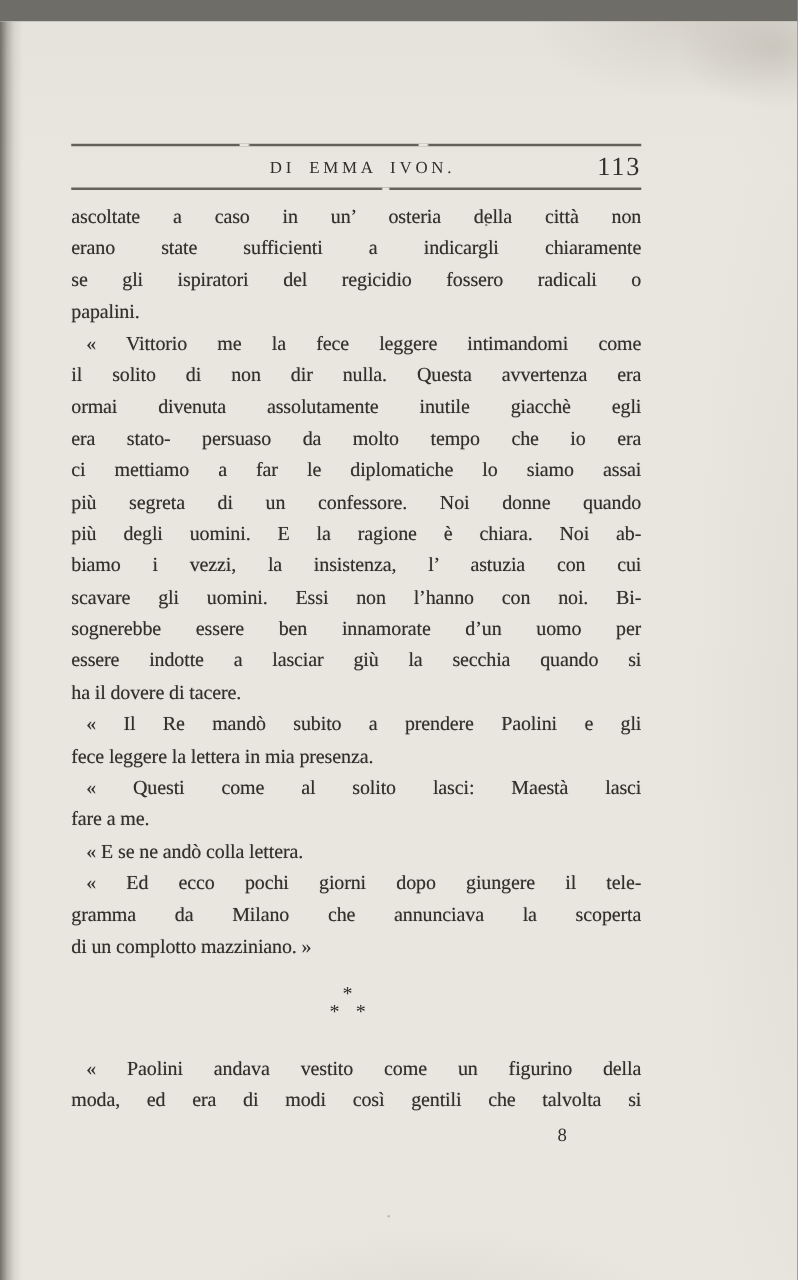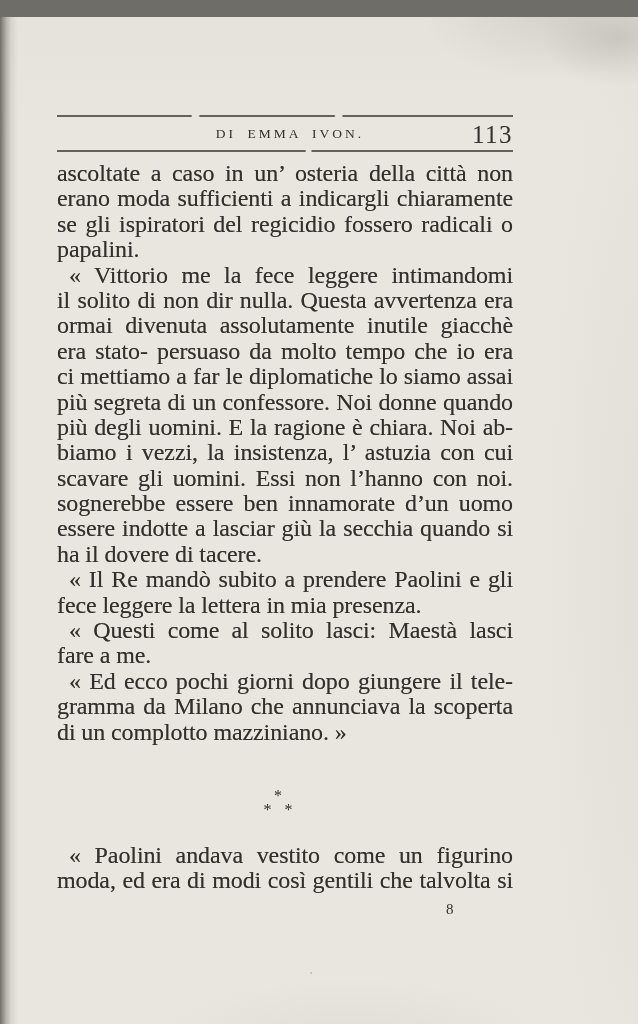--- a/index.html
+++ b/index.html
@@ -49,29 +49,29 @@
       linear-gradient(90deg, transparent 0 54.4%, var(--paper) 54.7% 55.6%, transparent 56% 100%),
       var(--rule);}
   .head-row{position:relative;height:33px;}
   .running-title{
     position:absolute;left:calc(50% + 5px);transform:translateX(-50%);
     top:9px;font-size:13.5px;letter-spacing:3px;word-spacing:5px;
     white-space:nowrap;
   }
   .page-number{
     position:absolute;right:0;top:4px;
-    font-size:25px;letter-spacing:1.5px;
+    font-size:21px;letter-spacing:1.5px;
   }
 
   
   .text-block{position:absolute;left:57px;width:456px;}
   .body-text{top:144px;}
   .closing-paragraph{top:826px;}
   .line{
-    font-size:24px;line-height:25.4px;height:25.4px;
+    font-size:16px;line-height:25.4px;height:25.4px;
     overflow:hidden;white-space:normal;
     letter-spacing:-0.1px;
     text-shadow:0 0 0.6px rgba(50,48,44,.55);
   }
   .line.just{text-align:justify;text-align-last:justify;-moz-text-align-last:justify;}
   .line.left{text-align:center;text-align-last:left;}
   .line.indent{padding-left:12px;}
 
   
   .asterism{
@@ -104,39 +104,40 @@
     <div class="rule"></div>
     <div class="head-row">
       <span class="running-title">DI EMMA IVON.</span>
       <span class="page-number">113</span>
     </div>
     <div class="rule solid"></div>
   </div>
 
   <div class="text-block body-text">
       <div class="line just">ascoltate a caso in un’ osteria della città non</div>
-      <div class="line just">erano moda sufficienti a indicargli chiaramente</div>
+      <div class="line just">erano state sufficienti a indicargli chiaramente</div>
       <div class="line just">se gli ispiratori del regicidio fossero radicali o</div>
       <div class="line left">papalini.</div>
       <div class="line just indent">« Vittorio me la fece leggere intimandomi come</div>
       <div class="line just">il solito di non dir nulla. Questa avvertenza era</div>
       <div class="line just">ormai divenuta assolutamente inutile giacchè egli</div>
       <div class="line just">era stato- persuaso da molto tempo che io era</div>
       <div class="line just">ci mettiamo a far le diplomatiche lo siamo assai</div>
       <div class="line just">più segreta di un confessore. Noi donne quando</div>
       <div class="line just">più degli uomini. E la ragione è chiara. Noi ab-</div>
       <div class="line just">biamo i vezzi, la insistenza, l’ astuzia con cui</div>
       <div class="line just">scavare gli uomini. Essi non l’hanno con noi. Bi-</div>
       <div class="line just">sognerebbe essere ben innamorate d’un uomo per</div>
       <div class="line just">essere indotte a lasciar giù la secchia quando si</div>
       <div class="line left">ha il dovere di tacere.</div>
       <div class="line just indent">« Il Re mandò subito a prendere Paolini e gli</div>
       <div class="line left">fece leggere la lettera in mia presenza.</div>
       <div class="line just indent">« Questi come al solito lasci: Maestà lasci</div>
       <div class="line left">fare a me.</div>
+      <div class="line left indent">« E se ne andò colla lettera.</div>
       <div class="line just indent">« Ed ecco pochi giorni dopo giungere il tele-</div>
       <div class="line just">gramma da Milano che annunciava la scoperta</div>
       <div class="line left">di un complotto mazziniano. »</div>
     </div>
 
   <div class="asterism">
     <div class="row top">
       <span>*</span>
     </div>
     <div class="row bottom">

